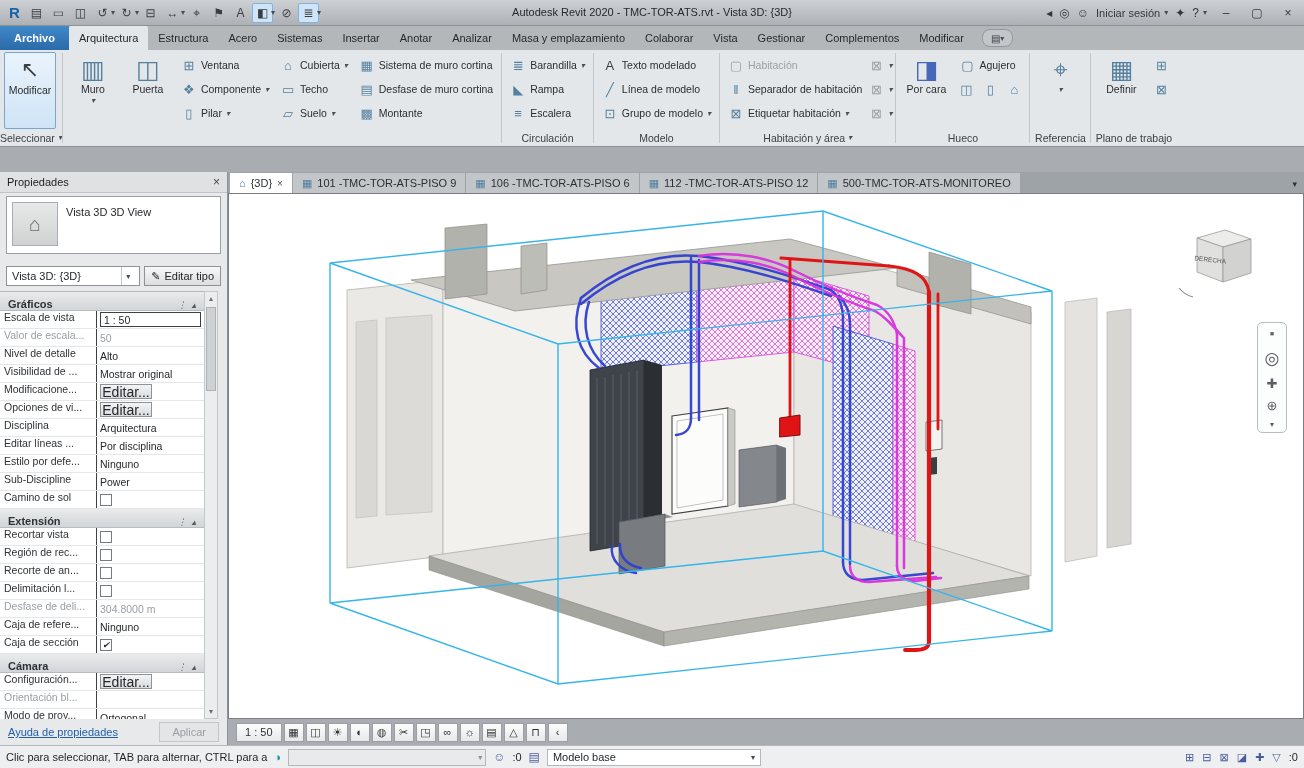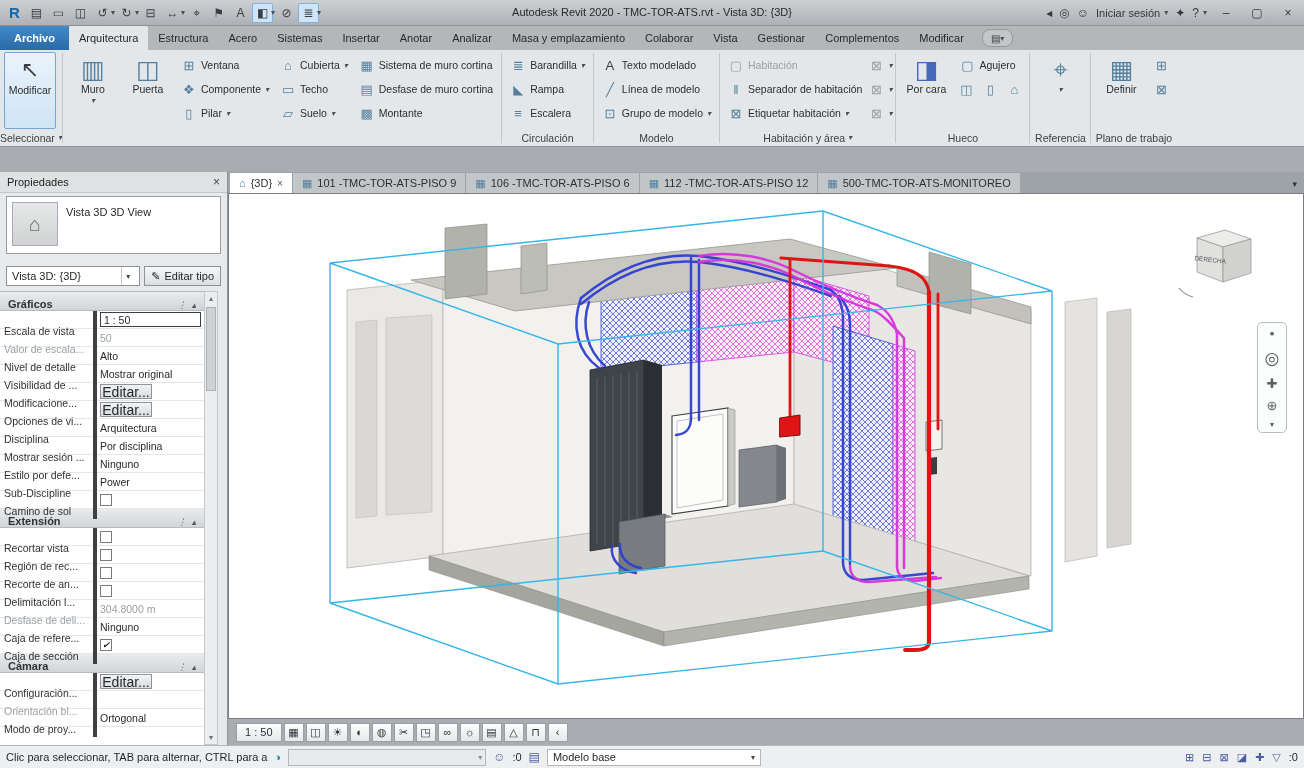--- a/index.html
+++ b/index.html
@@ -58,21 +58,21 @@
 .pedit{border:1px solid #8f9397;background:linear-gradient(#f6f7f8,#dcdee1);display:flex;align-items:center;gap:4px;padding:0 6px;}
 .pgridwrap{flex:1;display:flex;margin-top:2px;overflow:hidden;}
 .pgrid{width:204px;background:#fff;border-top:1px solid #b5b8bb;overflow:hidden;}
 .pscroll{width:14px;background:#ecedee;border:1px solid #c5c8ca;display:flex;flex-direction:column;align-items:center;font-size:8px;color:#6b6f73;}
 .pscroll .thumb{width:10px;height:84px;background:#cfd2d5;border:1px solid #aeb1b4;margin-top:2px;}
 .pscroll .sa{height:13px;display:flex;align-items:center;justify-content:center;}
 .pscroll .sa.dn{margin-top:auto;}
 .psec{height:19px;background:linear-gradient(#e9ebec,#d2d5d8);border-bottom:1px solid #b9bcbf;display:flex;align-items:flex-end;padding:0 8px;font-weight:bold;color:#2f3235;}
 .psec .r{margin-left:auto;display:flex;gap:5px;font-weight:normal;font-size:9px;color:#55595d;}
 .prow{height:18px;display:flex;border-bottom:1px solid #e5e6e8;align-items:stretch;}
-.cl{width:97px;padding:14px 4px;border-right:4px solid #404040;overflow:hidden;text-overflow:ellipsis;white-space:nowrap;color:#2f3235;font-size:10.5px;}
+.cl{width:97px;padding:0 4px;border-right:1px solid #404040;overflow:hidden;text-overflow:ellipsis;white-space:nowrap;color:#2f3235;font-size:10.5px;}
 .cv{flex:1;padding:1px 3px;display:flex;align-items:center;overflow:hidden;font-size:10.5px;color:#26292c;white-space:nowrap;}
 .prow.m .cl,.prow.m .cv{color:#9aa0a5;}
 .vin{border:1.5px solid #3c4044;background:#fff;height:15px;flex:1;display:flex;align-items:center;padding:0 3px;}
 .vbtn{width:52px;height:15px;border:1px solid #8f9397;background:linear-gradient(#f3f4f5,#d9dbde);display:flex;align-items:center;justify-content:center;font-size:14px;color:#26292c;}
 .chk{width:12px;height:12px;border:1px solid #777b7f;background:#fff;display:flex;align-items:center;justify-content:center;font-size:9px;color:#2a2d30;}
 .pfoot{height:26px;display:flex;align-items:center;justify-content:space-between;padding:0 8px;}
 .plink{color:#1f5fae;text-decoration:underline;}
 .papply{padding:3px 12px;background:#e3e5e7;border:1px solid #c3c6c9;color:#9aa0a5;}
 
 
@@ -458,21 +458,21 @@
               <div class="cl">Opciones de vi...</div>
               <div class="cv">
                 <button class="vbtn">Editar...</button>
               </div>
             </div>
           <div class="prow">
               <div class="cl">Disciplina</div>
               <div class="cv">Arquitectura</div>
             </div>
           <div class="prow">
-              <div class="cl">Mostrar sesión ...</div>
+              <div class="cl">Editar líneas ...</div>
               <div class="cv">Por disciplina</div>
             </div>
           <div class="prow">
               <div class="cl">Estilo por defe...</div>
               <div class="cv">Ninguno</div>
             </div>
           <div class="prow">
               <div class="cl">Sub-Discipline</div>
               <div class="cv">Power</div>
             </div>
@@ -554,20 +554,24 @@
               <div class="cl">Modo de proy...</div>
               <div class="cv">Ortogonal</div>
             </div>
 
         </div>
         <div class="pscroll">
           <span class="sa">▴</span>
           <div class="thumb"></div>
           <span class="sa dn">▾</span>
         </div>
+      </div>
+      <div class="pfoot">
+        <span class="plink">Ayuda de propiedades</span>
+        <span class="papply">Aplicar</span>
       </div>
     </div>
 
     <div class="vcol">
       <div class="vtabs">
         <div class="vtab active">
           <span class="ti">⌂</span>
           <span>{3D}</span>
           <span class="tx">×</span>
         </div>

